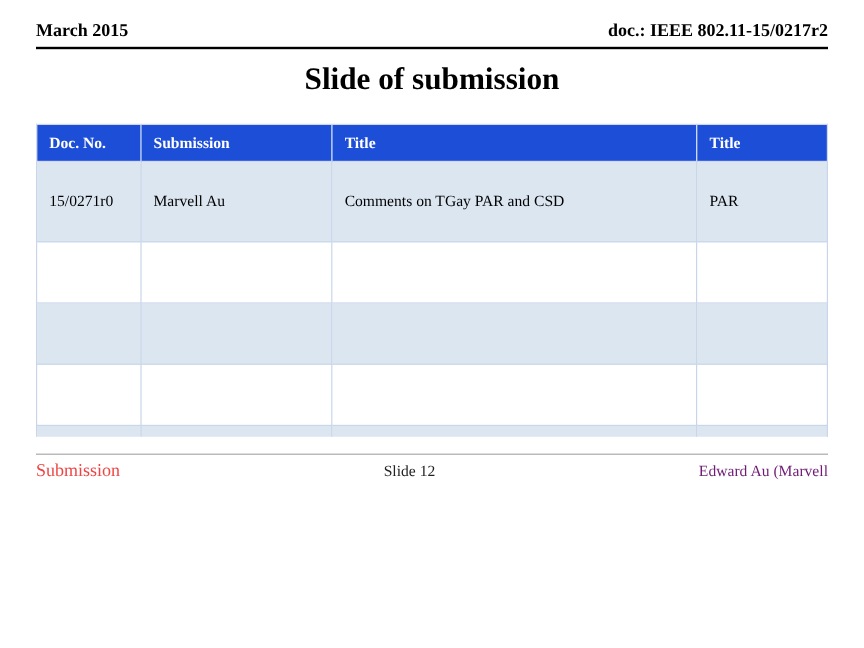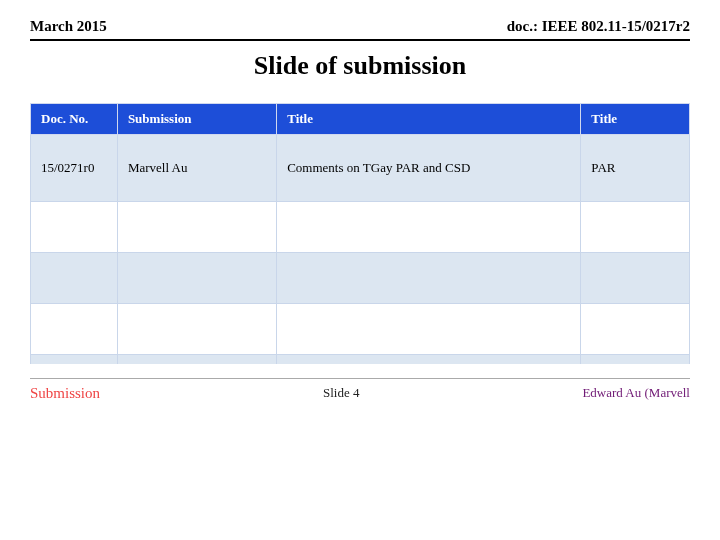--- a/index.html
+++ b/index.html
@@ -197,17 +197,17 @@
             <td></td>
             <td></td>
             <td></td>
           </tr>
         </tbody>
     </table>
   </div>
 
   <div class="footer">
     <span class="footer-left">Submission</span>
-    <span class="footer-center">Slide 4</span>
+    <span class="footer-center">Slide 12</span>
     <span class="footer-right">Edward Au (Marvell</span>
   </div>
 
 </div>
 
 </body></html>

